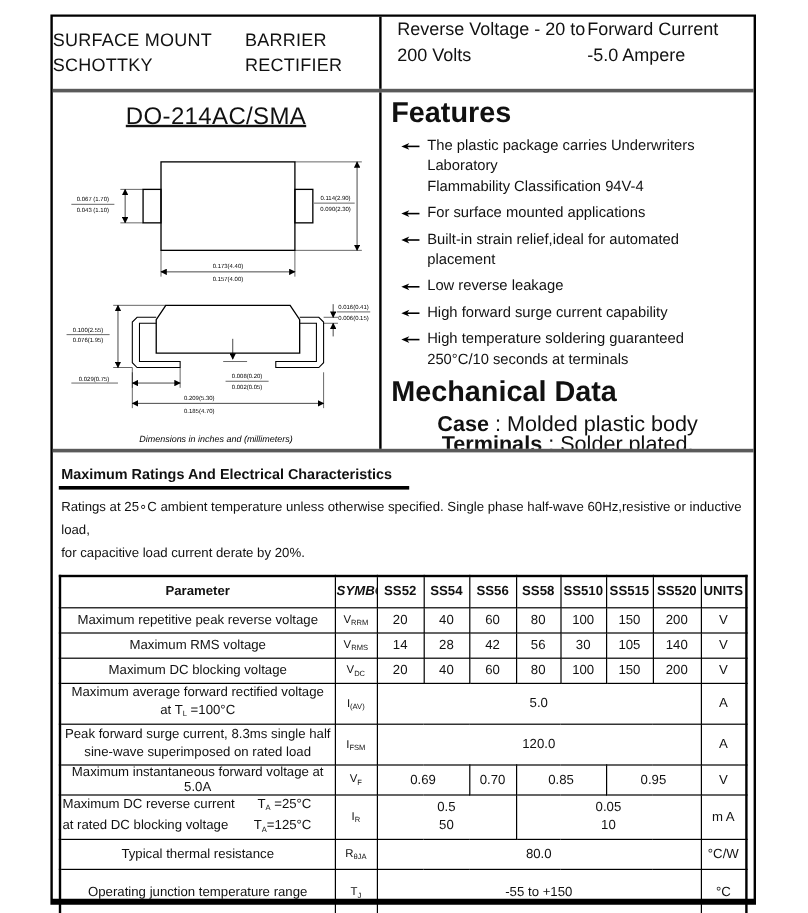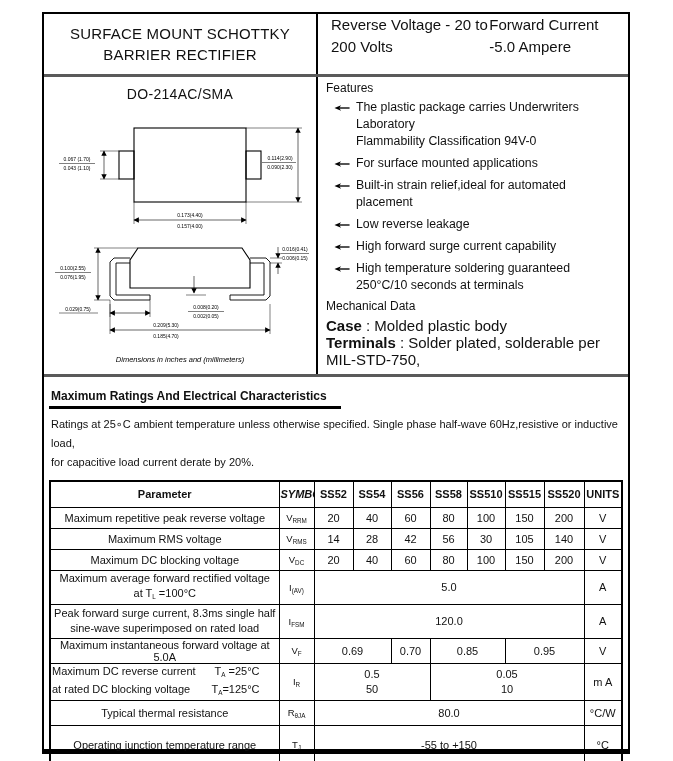--- a/index.html
+++ b/index.html
@@ -1,33 +1,33 @@
 <!DOCTYPE html>
 <html><head>
 <meta charset="utf-8">
 <style>
   html,body{margin:0;padding:0;background:#fff;}
   body{width:673px;height:761px;position:relative;font-family:"Liberation Sans",sans-serif;color:#111;}
   .sheet{position:absolute;left:42px;top:12px;width:584px;height:735px;border:2px solid #000;border-bottom-width:5px;background:#fff;display:flex;flex-direction:column;}
 
   
   .hdr{height:60px;display:flex;border-bottom:3px solid #5a5a5a;flex:0 0 auto;}
-  .hdr-left{width:272px;border-right:2px solid #000;display:flex;flex-direction:column;justify-content:center;align-items:center;font-size:15px;line-height:21px;letter-spacing:.2px;}
+  .hdr-left{width:272px;border-right:2px solid #000;display:flex;flex-direction:row;justify-content:center;align-items:center;font-size:15px;line-height:21px;letter-spacing:.2px;}
   .hdr-right{flex:1;display:flex;flex-direction:row;justify-content:center;padding-left:13px;font-size:15px;line-height:22px;}
 
   
   .mid{height:297px;display:flex;border-bottom:3px solid #5a5a5a;flex:0 0 auto;}
   .pkg{width:272px;border-right:2px solid #000;display:flex;flex-direction:column;align-items:center;}
-  .pkg-name{margin-top:9px;font-size:14px;letter-spacing:.3px;}
+  .pkg-name{margin-top:9px;font-size:20px;text-decoration:underline;letter-spacing:.3px;}
   .right-col{flex:1;padding:2px 8px 0 8px;overflow:hidden;}
-  .sec-h{font-size:12px;margin:2px 0 4px 0;font-weight:400;}
+  .sec-h{font-size:24px;margin:2px 0 4px 0;font-weight:700;}
   .feat{list-style:none;margin:0;padding:0;font-size:12.3px;}
   .feat li{display:flex;margin:0 0 5px 0;line-height:17px;}
   .bullet{flex:0 0 auto;margin:5px 6px 0 8px;}
-  .mech{font-size:15px;line-height:17px;}
+  .mech{font-size:18px;line-height:17px;text-align:center;}
   .mech b{font-weight:700;}
   .mech .blk{margin-bottom:8px;}
 
   
   .rat{flex:1;padding:9px 5px 0 5px;}
   .rat-h{display:inline-block;font-size:12px;font-weight:700;border-bottom:3px solid #000;padding:0 14px 3px 2px;}
   .notes{font-size:11px;line-height:19px;margin:6px 0 8px 2px;}
 
   table.rt{border-collapse:collapse;width:572px;table-layout:fixed;}
   table.rt td,table.rt th{border:1px solid #000;font-size:11px;text-align:center;padding:0 1px;overflow:hidden;}
@@ -150,21 +150,21 @@
     </div>
 
     <div class="right-col">
       <div class="sec-h">Features</div>
       <ul class="feat">
         <li>
           <svg class="bullet" width="16" height="8" viewBox="0 0 18 8">
               <path d="M0.5 4 L8 0.8 L5.8 4 L8 7.2 Z"></path>
               <rect x="5" y="3.25" width="12.5" height="1.5"></rect>
             </svg>
-          <span><span>The plastic package carries Underwriters Laboratory</span><br><span>Flammability Classification 94V-0</span></span>
+          <span><span>The plastic package carries Underwriters Laboratory</span><br><span>Flammability Classification 94V-4</span></span>
         </li>
         <li>
           <svg class="bullet" width="16" height="8" viewBox="0 0 18 8">
               <path d="M0.5 4 L8 0.8 L5.8 4 L8 7.2 Z"></path>
               <rect x="5" y="3.25" width="12.5" height="1.5"></rect>
             </svg>
           <span>For surface mounted applications</span>
         </li>
         <li>
           <svg class="bullet" width="16" height="8" viewBox="0 0 18 8">

